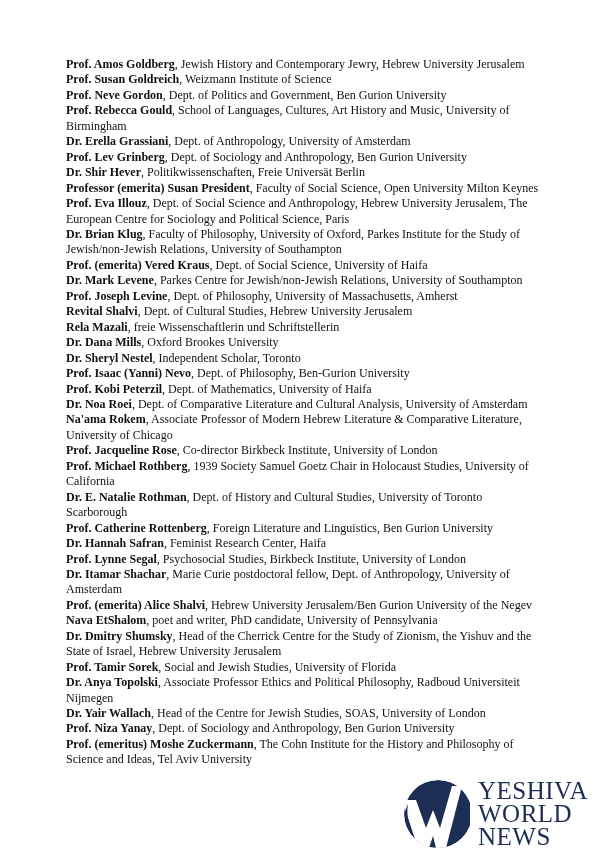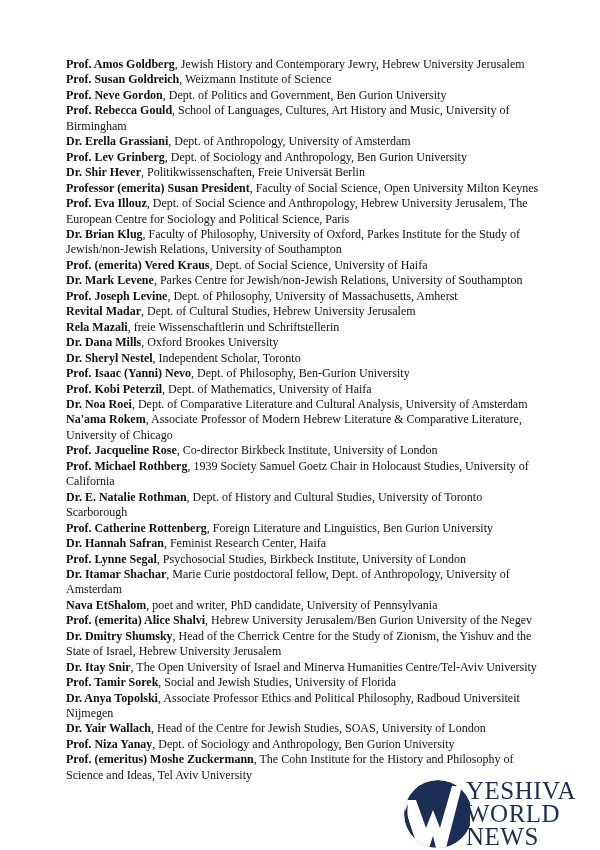--- a/index.html
+++ b/index.html
@@ -31,21 +31,21 @@
     }
     .logo-mark {
       position: absolute;
       left: 0;
       top: 0;
       width: 70px;
       height: 72px;
     }
     .logo-text {
       position: absolute;
-      left: 66px;
+      left: 78px;
       top: 3px;
       font-family: "Liberation Serif", serif;
       font-size: 25px;
       line-height: 23px;
       color: #1c2e53;
       letter-spacing: 0.5px;
     }
     .logo-text div { white-space: nowrap; }
   </style>
 </head>
@@ -58,39 +58,38 @@
     <p class="entry"><span class="name">Prof. Rebecca Gould</span><span class="affiliation">, School of Languages, Cultures, Art History and Music, University of Birmingham</span></p>
     <p class="entry"><span class="name">Dr. Erella Grassiani</span><span class="affiliation">, Dept. of Anthropology, University of Amsterdam</span></p>
     <p class="entry"><span class="name">Prof. Lev Grinberg</span><span class="affiliation">, Dept. of Sociology and Anthropology, Ben Gurion University</span></p>
     <p class="entry"><span class="name">Dr. Shir Hever</span><span class="affiliation">, Politikwissenschaften, Freie Universät Berlin</span></p>
     <p class="entry"><span class="name">Professor (emerita) Susan President</span><span class="affiliation">, Faculty of Social Science, Open University Milton Keynes</span></p>
     <p class="entry"><span class="name">Prof. Eva Illouz</span><span class="affiliation">, Dept. of Social Science and Anthropology, Hebrew University Jerusalem, The European Centre for Sociology and Political Science, Paris</span></p>
     <p class="entry"><span class="name">Dr. Brian Klug</span><span class="affiliation">, Faculty of Philosophy, University of Oxford, Parkes Institute for the Study of Jewish/non-Jewish Relations, University of Southampton</span></p>
     <p class="entry"><span class="name">Prof. (emerita) Vered Kraus</span><span class="affiliation">, Dept. of Social Science, University of Haifa</span></p>
     <p class="entry"><span class="name">Dr. Mark Levene</span><span class="affiliation">, Parkes Centre for Jewish/non-Jewish Relations, University of Southampton</span></p>
     <p class="entry"><span class="name">Prof. Joseph Levine</span><span class="affiliation">, Dept. of Philosophy, University of Massachusetts, Amherst</span></p>
-    <p class="entry"><span class="name">Revital Madar</span><span class="affiliation">, Dept. of Cultural Studies, Hebrew University Jerusalem</span></p>
+    <p class="entry"><span class="name">Revital Shalvi</span><span class="affiliation">, Dept. of Cultural Studies, Hebrew University Jerusalem</span></p>
     <p class="entry"><span class="name">Rela Mazali</span><span class="affiliation">, freie Wissenschaftlerin und Schriftstellerin</span></p>
     <p class="entry"><span class="name">Dr. Dana Mills</span><span class="affiliation">, Oxford Brookes University</span></p>
     <p class="entry"><span class="name">Dr. Sheryl Nestel</span><span class="affiliation">, Independent Scholar, Toronto</span></p>
     <p class="entry"><span class="name">Prof. Isaac (Yanni) Nevo</span><span class="affiliation">, Dept. of Philosophy, Ben-Gurion University</span></p>
     <p class="entry"><span class="name">Prof. Kobi Peterzil</span><span class="affiliation">, Dept. of Mathematics, University of Haifa</span></p>
     <p class="entry"><span class="name">Dr. Noa Roei</span><span class="affiliation">, Dept. of Comparative Literature and Cultural Analysis, University of Amsterdam</span></p>
     <p class="entry"><span class="name">Na'ama Rokem</span><span class="affiliation">, Associate Professor of Modern Hebrew Literature &amp; Comparative Literature, University of Chicago</span></p>
     <p class="entry"><span class="name">Prof. Jacqueline Rose</span><span class="affiliation">, Co-director Birkbeck Institute, University of London</span></p>
     <p class="entry"><span class="name">Prof. Michael Rothberg</span><span class="affiliation">, 1939 Society Samuel Goetz Chair in Holocaust Studies, University of California</span></p>
     <p class="entry"><span class="name">Dr. E. Natalie Rothman</span><span class="affiliation">, Dept. of History and Cultural Studies, University of Toronto Scarborough</span></p>
     <p class="entry"><span class="name">Prof. Catherine Rottenberg</span><span class="affiliation">, Foreign Literature and Linguistics, Ben Gurion University</span></p>
     <p class="entry"><span class="name">Dr. Hannah Safran</span><span class="affiliation">, Feminist Research Center, Haifa</span></p>
     <p class="entry"><span class="name">Prof. Lynne Segal</span><span class="affiliation">, Psychosocial Studies, Birkbeck Institute, University of London</span></p>
     <p class="entry"><span class="name">Dr. Itamar Shachar</span><span class="affiliation">, Marie Curie postdoctoral fellow, Dept. of Anthropology, University of Amsterdam</span></p>
+    <p class="entry"><span class="name">Prof. (emerita) Alice Shalvi</span><span class="affiliation">, Hebrew University Jerusalem/Ben Gurion University of the Negev</span></p>
     <p class="entry"><span class="name">Nava EtShalom</span><span class="affiliation">, poet and writer, PhD candidate, University of Pennsylvania</span></p>
-    <p class="entry"><span class="name">Prof. (emerita) Alice Shalvi</span><span class="affiliation">, Hebrew University Jerusalem/Ben Gurion University of the Negev</span></p>
     <p class="entry"><span class="name">Dr. Dmitry Shumsky</span><span class="affiliation">, Head of the Cherrick Centre for the Study of Zionism, the Yishuv and the State of Israel, Hebrew University Jerusalem</span></p>
-    <p class="entry"><span class="name">Dr. Itay Snir</span><span class="affiliation">, The Open University of Israel and Minerva Humanities Centre/Tel-Aviv University</span></p>
     <p class="entry"><span class="name">Prof. Tamir Sorek</span><span class="affiliation">, Social and Jewish Studies, University of Florida</span></p>
     <p class="entry"><span class="name">Dr. Anya Topolski</span><span class="affiliation">, Associate Professor Ethics and Political Philosophy, Radboud Universiteit Nijmegen</span></p>
     <p class="entry"><span class="name">Dr. Yair Wallach</span><span class="affiliation">, Head of the Centre for Jewish Studies, SOAS, University of London</span></p>
     <p class="entry"><span class="name">Prof. Niza Yanay</span><span class="affiliation">, Dept. of Sociology and Anthropology, Ben Gurion University</span></p>
     <p class="entry"><span class="name">Prof. (emeritus) Moshe Zuckermann</span><span class="affiliation">, The Cohn Institute for the History and Philosophy of Science and Ideas, Tel Aviv University</span></p>
   </div>
 
 <div class="logo">
   <svg class="logo-mark" viewBox="0 0 70 72" xmlns="http://www.w3.org/2000/svg">
     <defs>

